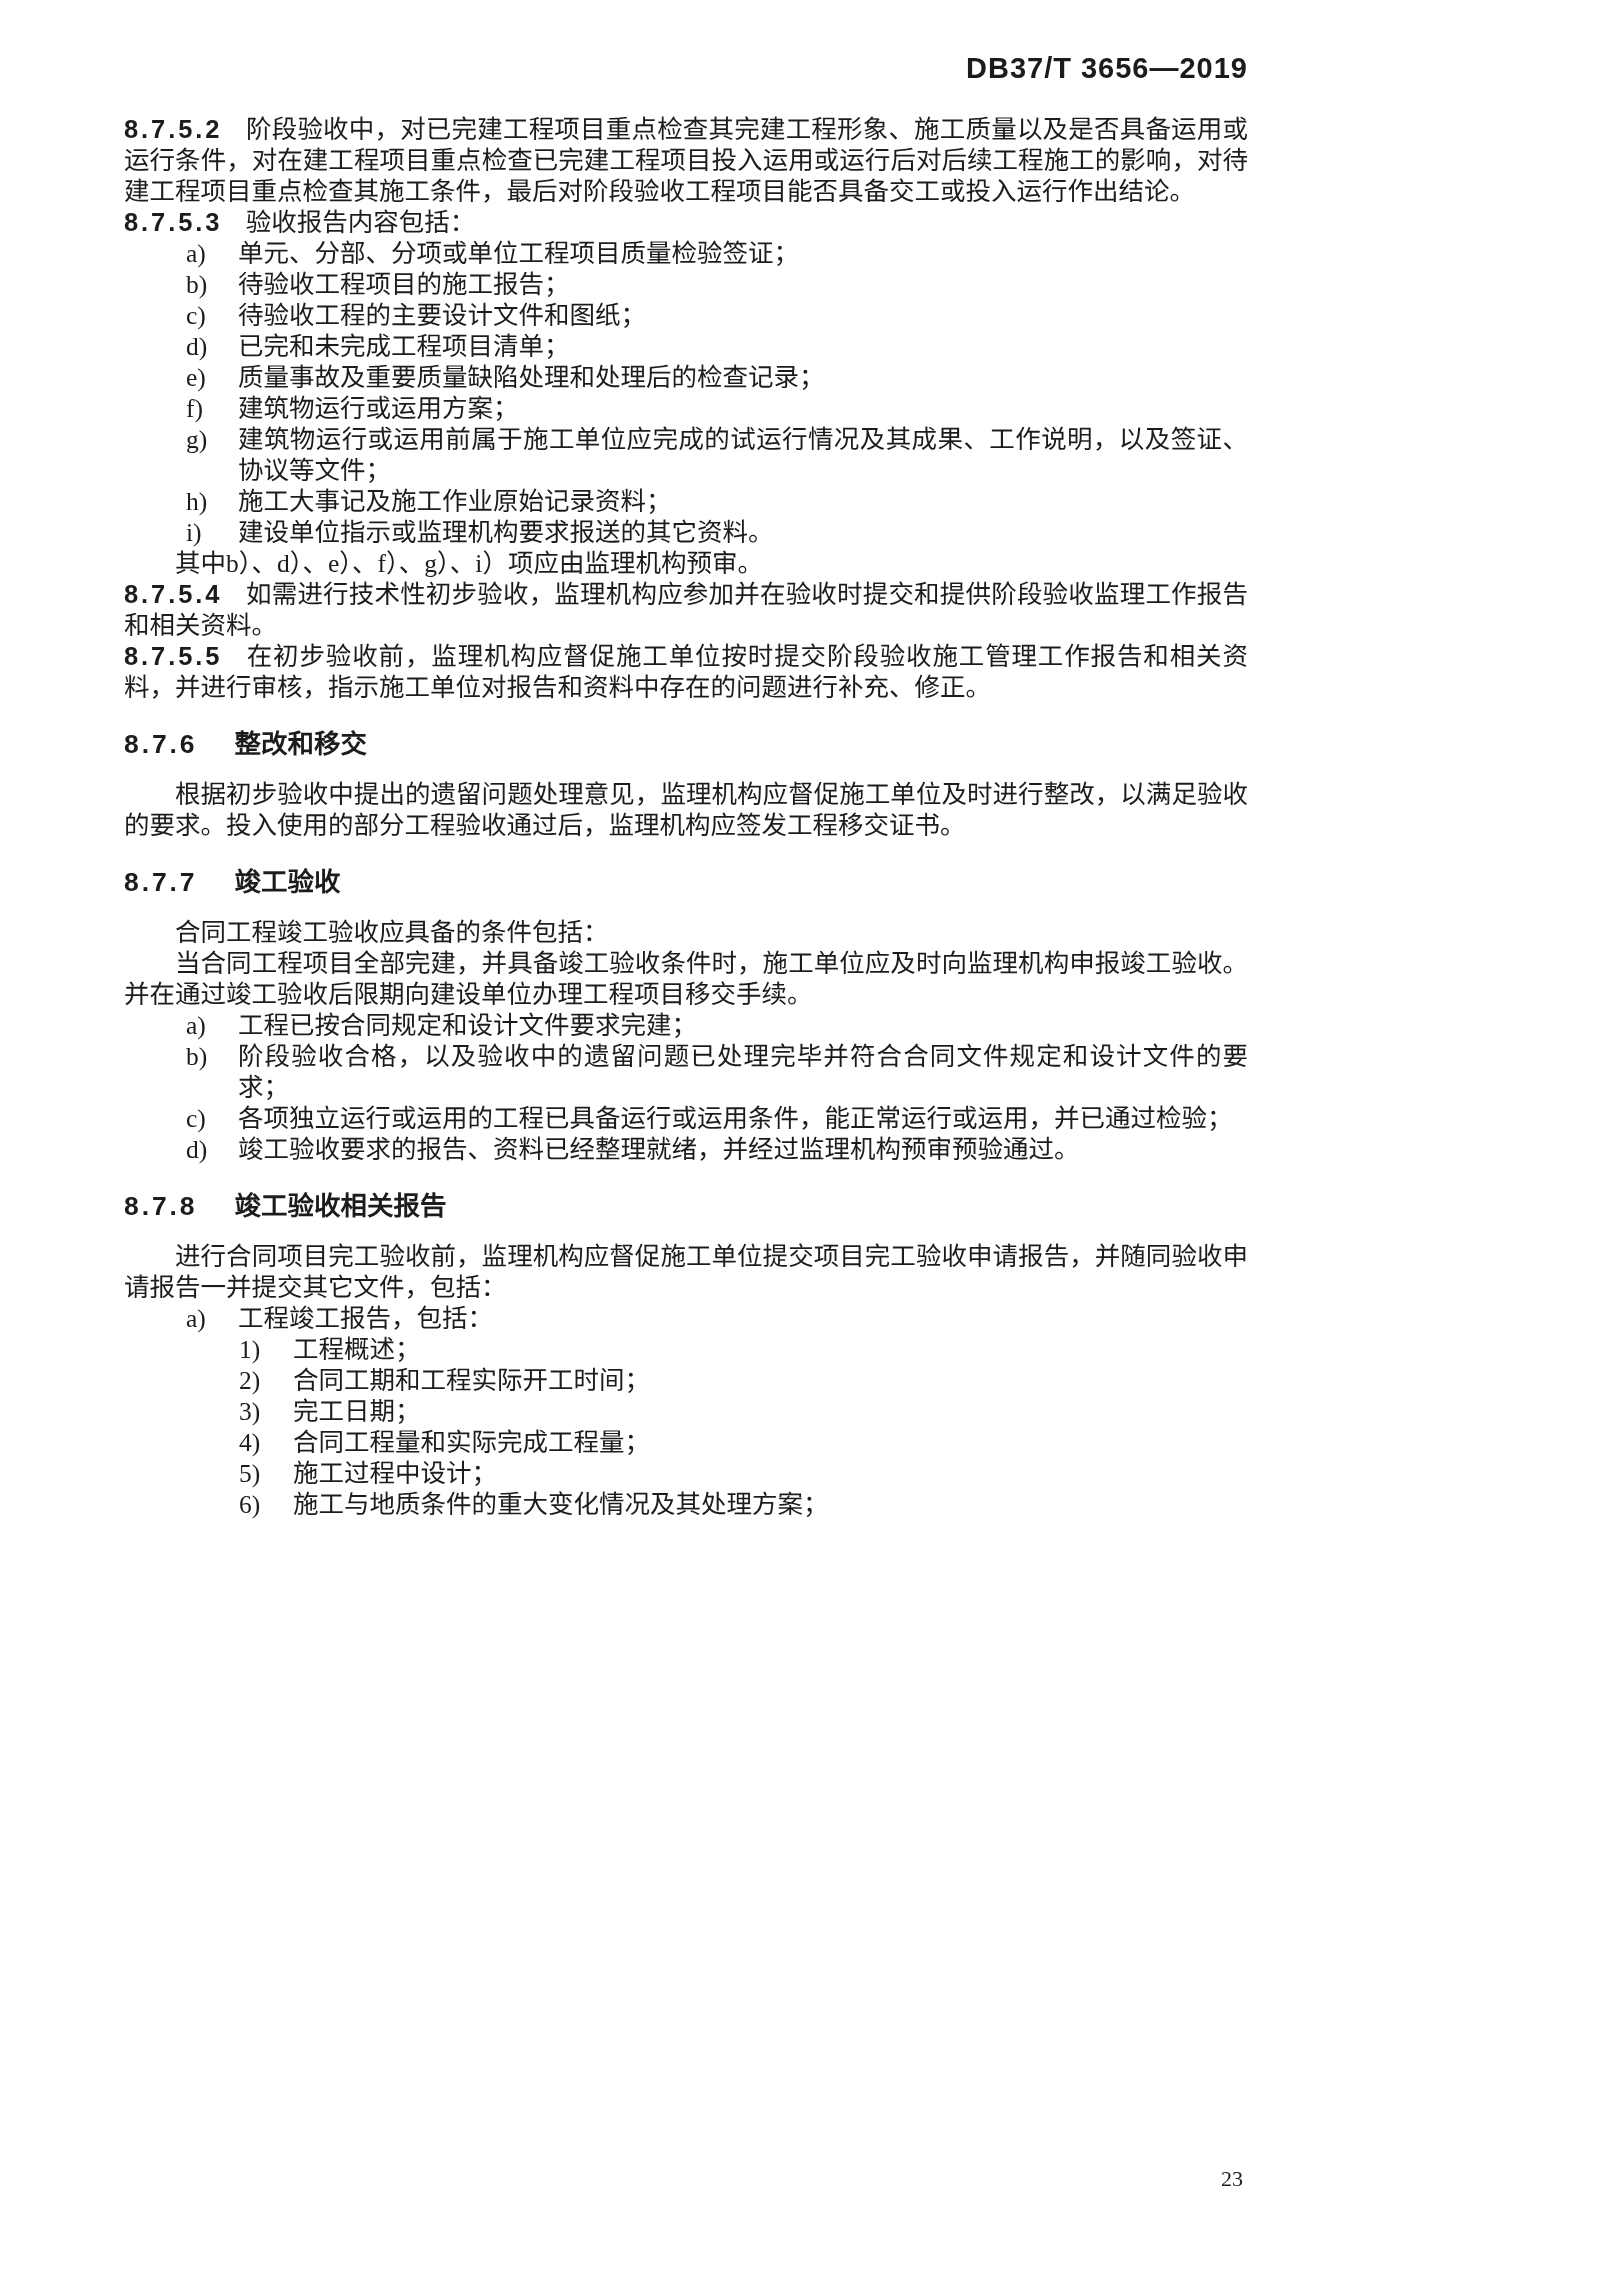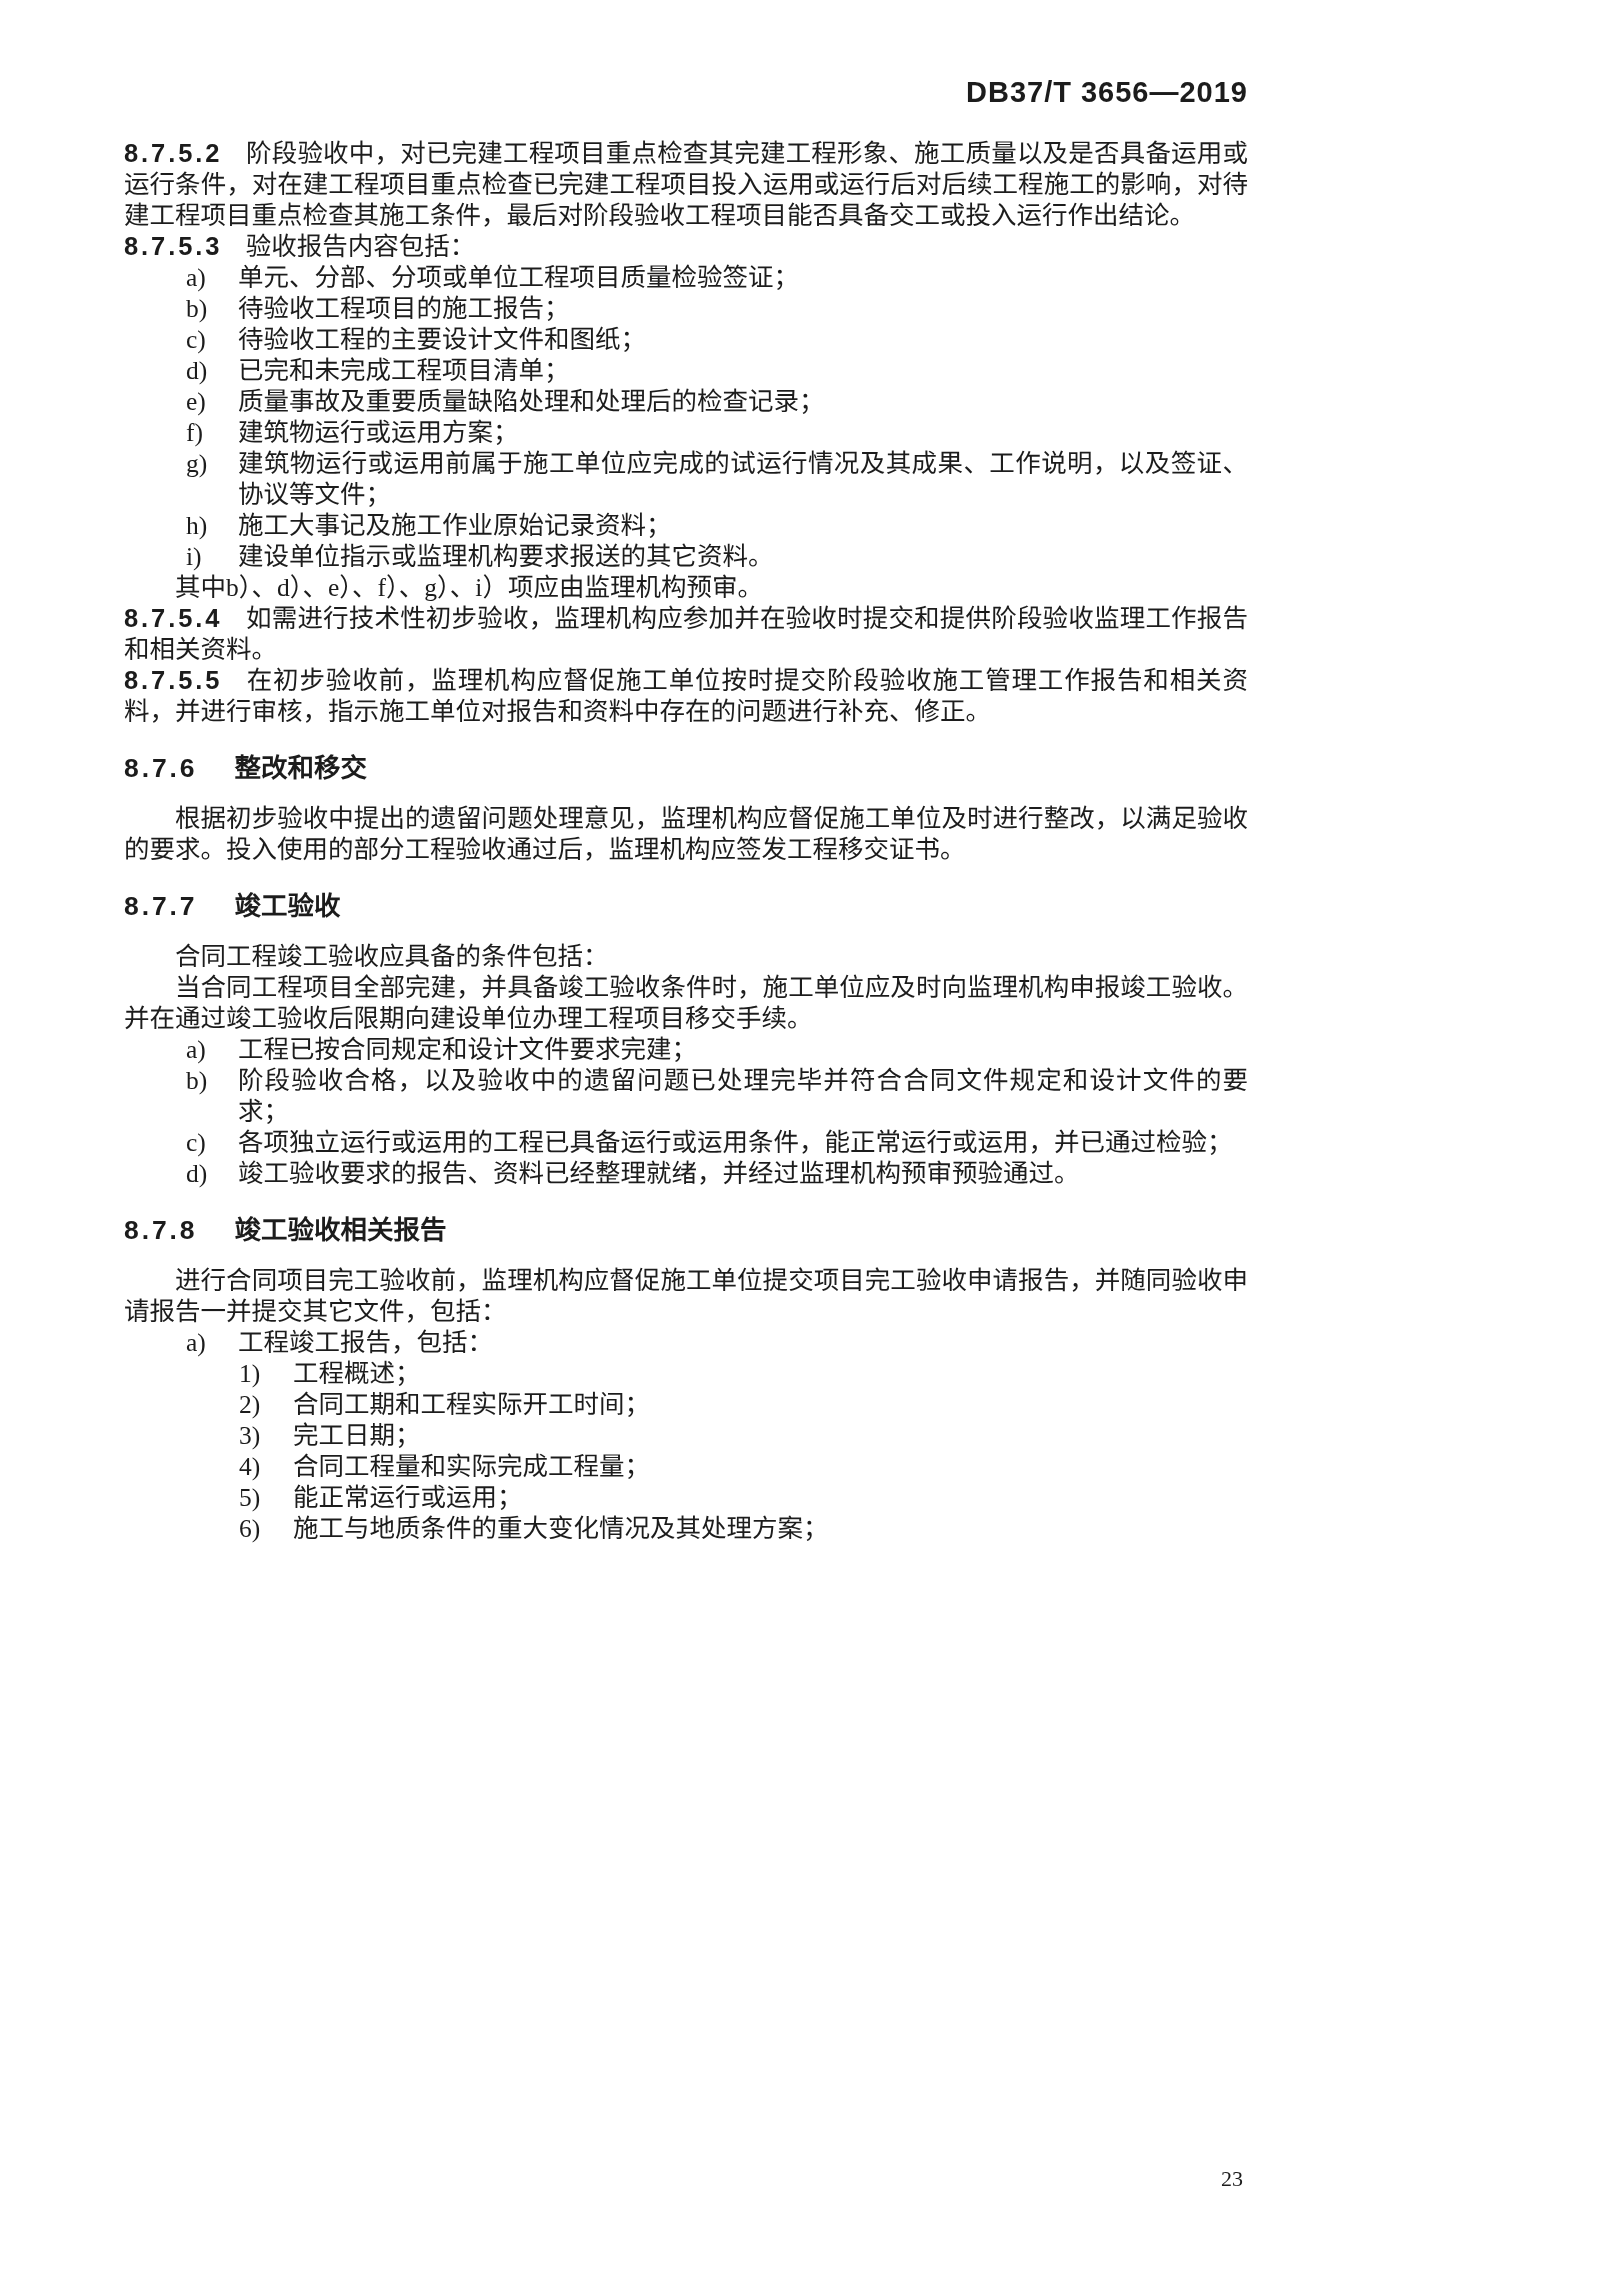--- a/index.html
+++ b/index.html
@@ -4,21 +4,21 @@
 <style>
   * { margin:0; padding:0; box-sizing:border-box; }
   html, body { background:#ffffff; }
   .page {
     width:1372px;
     height:2293px;
     background:#ffffff;
     position:relative;
     font-family:"Liberation Serif","DejaVu Serif",serif;
     color:#1c1c1c;
-    padding:78px 124px 0 124px;
+    padding:54px 124px 0 124px;
     overflow:hidden;
   }
   .doc-header {
     text-align:right;
     font-family:"Liberation Sans","DejaVu Sans",sans-serif;
     font-weight:700;
     font-size:29px;
     line-height:29px;
     margin-bottom:31px;
     letter-spacing:1px;
@@ -174,21 +174,21 @@
     <div class="li li2">
         <span class="lbl">3)</span>
         <span class="txt">完工日期；</span>
       </div>
     <div class="li li2">
         <span class="lbl">4)</span>
         <span class="txt">合同工程量和实际完成工程量；</span>
       </div>
     <div class="li li2">
         <span class="lbl">5)</span>
-        <span class="txt">能正常运行或运用；</span>
+        <span class="txt">施工过程中设计；</span>
       </div>
     <div class="li li2">
         <span class="lbl">6)</span>
         <span class="txt">施工与地质条件的重大变化情况及其处理方案；</span>
       </div>
 
   </main>
 
   <footer class="doc-footer">
     <span>23</span>

